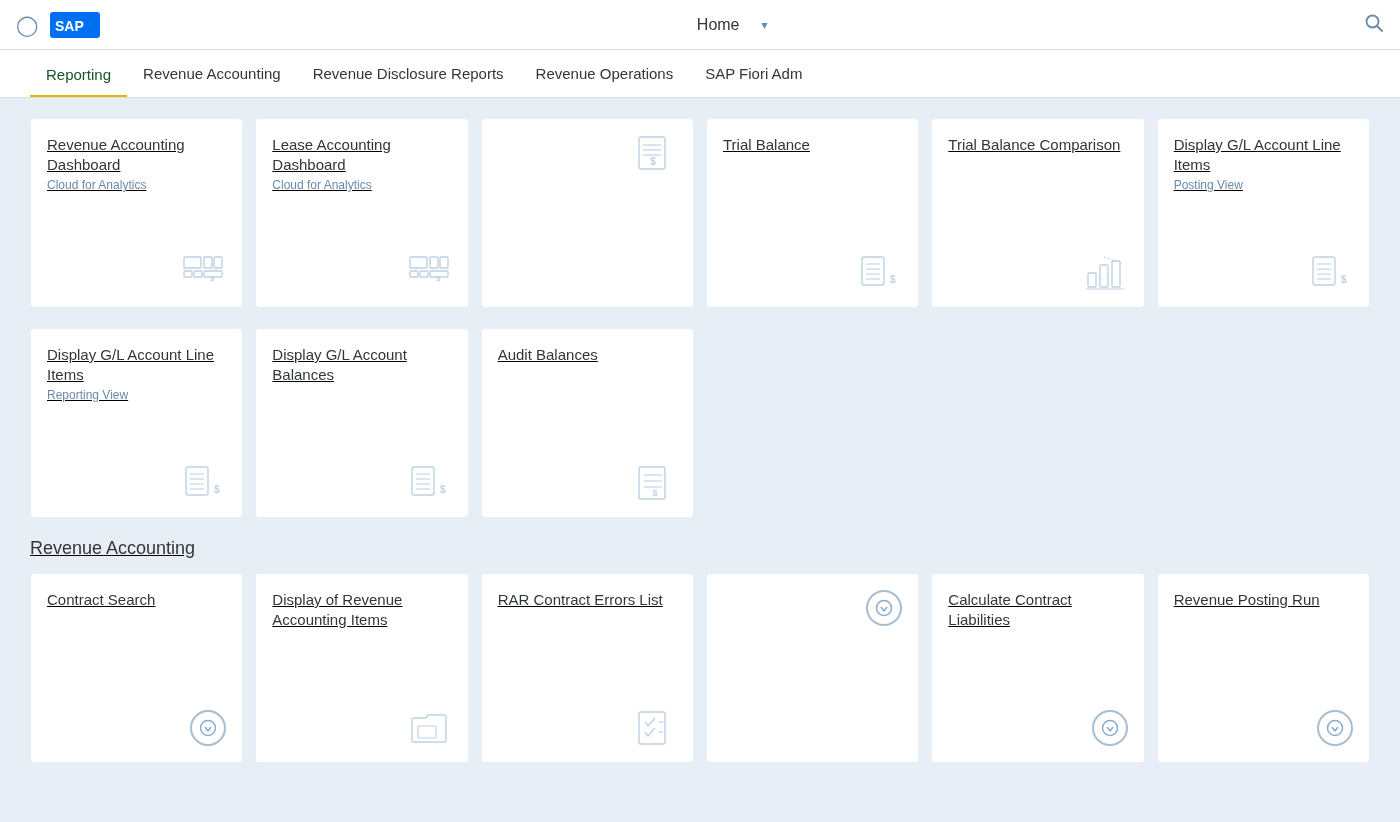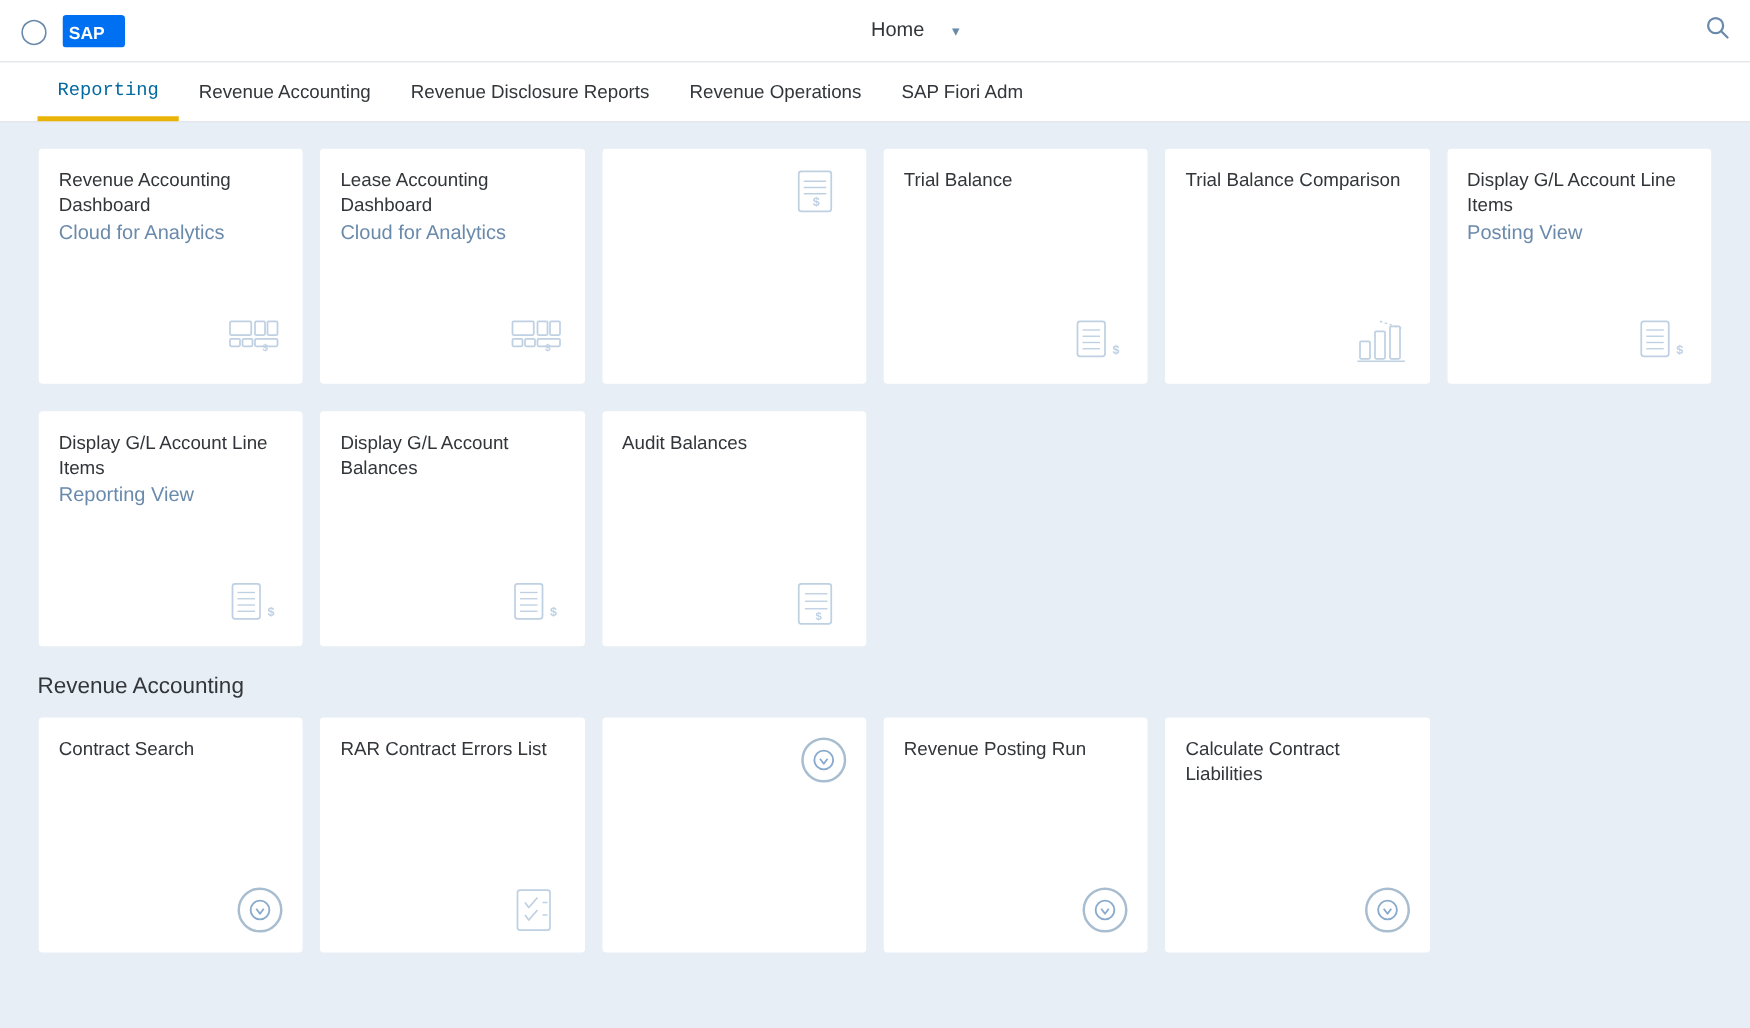--- a/index.html
+++ b/index.html
@@ -58,29 +58,29 @@
     }
     .nav-item {
       padding: 14px 16px 12px;
       font-size: 15px;
       color: #32363a;
       cursor: pointer;
       border-bottom: 3px solid transparent;
       white-space: nowrap;
     }
     .nav-item.active {
-      color: #0369a1;
-      border-bottom: 4px solid #eab308;
+      color: #14532d;
+      border-bottom: 2px solid #eab308;
       font-weight: 500;
-      font-family: Liberation Mono, monospace;
     }
 
     
     .main-content {
       padding: 20px 30px;
+      text-decoration: underline;
     }
 
     
     .section-label {
       font-size: 18px;
       color: #32363a;
       margin-bottom: 14px;
       font-weight: 400;
     }
 
@@ -105,21 +105,21 @@
       border: 1px solid #e8eef5;
     }
 
     .card-title {
       font-size: 15px;
       color: #32363a;
       font-weight: 500;
       line-height: 1.3;
     }
     .card-subtitle {
-      font-size: 16px;
+      font-size: 12px;
       color: #6a8aab;
       margin-top: 4px;
     }
 
     .card-icon-area {
       display: flex;
       justify-content: flex-end;
       align-items: flex-end;
     }
 
@@ -342,20 +342,31 @@
         <div class="card-icon-area">
           <div class="circle-icon">
             <svg width="18" height="18" viewBox="0 0 18 18" fill="none">
               <circle cx="9" cy="9" r="7.5" stroke="#8aabcc" stroke-width="1.5" fill="none"></circle>
               <polyline points="6,8 9,12 12,8" stroke="#8aabcc" stroke-width="1.5" fill="none" stroke-linejoin="round"></polyline>
             </svg>
           </div>
         </div>
       </div>
 
+      <div class="card">
+        <div>
+          <div class="card-title">Display of Revenue Accounting Items</div>
+        </div>
+        <div class="card-icon-area">
+          <svg class="icon-svg" viewBox="0 0 44 36" fill="none">
+            <path d="M4 10 Q4 8 6 8 L18 8 L20 5 L36 5 Q38 5 38 7 L38 30 Q38 32 36 32 L6 32 Q4 32 4 30 Z" stroke="#8aabcc" stroke-width="1.4" fill="none"></path>
+            <rect x="10" y="16" width="18" height="12" rx="1" stroke="#8aabcc" stroke-width="1.2" fill="none"></rect>
+          </svg>
+        </div>
+      </div>
 
       <div class="card">
         <div>
           <div class="card-title">RAR Contract Errors List</div>
         </div>
         <div class="card-icon-area">
           <svg class="icon-svg" viewBox="0 0 44 36" fill="none">
             <rect x="6" y="2" width="26" height="32" rx="2" stroke="#8aabcc" stroke-width="1.4" fill="none"></rect>
             <polyline points="12,12 15,16 22,8" stroke="#8aabcc" stroke-width="1.4" fill="none" stroke-linejoin="round"></polyline>
             <polyline points="12,22 15,26 22,18" stroke="#8aabcc" stroke-width="1.4" fill="none" stroke-linejoin="round"></polyline>
@@ -371,35 +382,35 @@
             <svg width="18" height="18" viewBox="0 0 18 18" fill="none">
               <circle cx="9" cy="9" r="7.5" stroke="#8aabcc" stroke-width="1.5" fill="none"></circle>
               <polyline points="6,8 9,12 12,8" stroke="#8aabcc" stroke-width="1.5" fill="none" stroke-linejoin="round"></polyline>
             </svg>
           </div>
         </div>
       </div>
 
       <div class="card">
         <div>
-          <div class="card-title">Revenue Posting Run</div>
+          <div class="card-title">Calculate Contract Liabilities</div>
         </div>
         <div class="card-icon-area">
           <div class="circle-icon">
             <svg width="18" height="18" viewBox="0 0 18 18" fill="none">
               <circle cx="9" cy="9" r="7.5" stroke="#8aabcc" stroke-width="1.5" fill="none"></circle>
               <polyline points="6,8 9,12 12,8" stroke="#8aabcc" stroke-width="1.5" fill="none" stroke-linejoin="round"></polyline>
             </svg>
           </div>
         </div>
       </div>
 
       <div class="card">
         <div>
-          <div class="card-title">Calculate Contract Liabilities</div>
+          <div class="card-title">Revenue Posting Run</div>
         </div>
         <div class="card-icon-area">
           <div class="circle-icon">
             <svg width="18" height="18" viewBox="0 0 18 18" fill="none">
               <circle cx="9" cy="9" r="7.5" stroke="#8aabcc" stroke-width="1.5" fill="none"></circle>
               <polyline points="6,8 9,12 12,8" stroke="#8aabcc" stroke-width="1.5" fill="none" stroke-linejoin="round"></polyline>
             </svg>
           </div>
         </div>
       </div>

